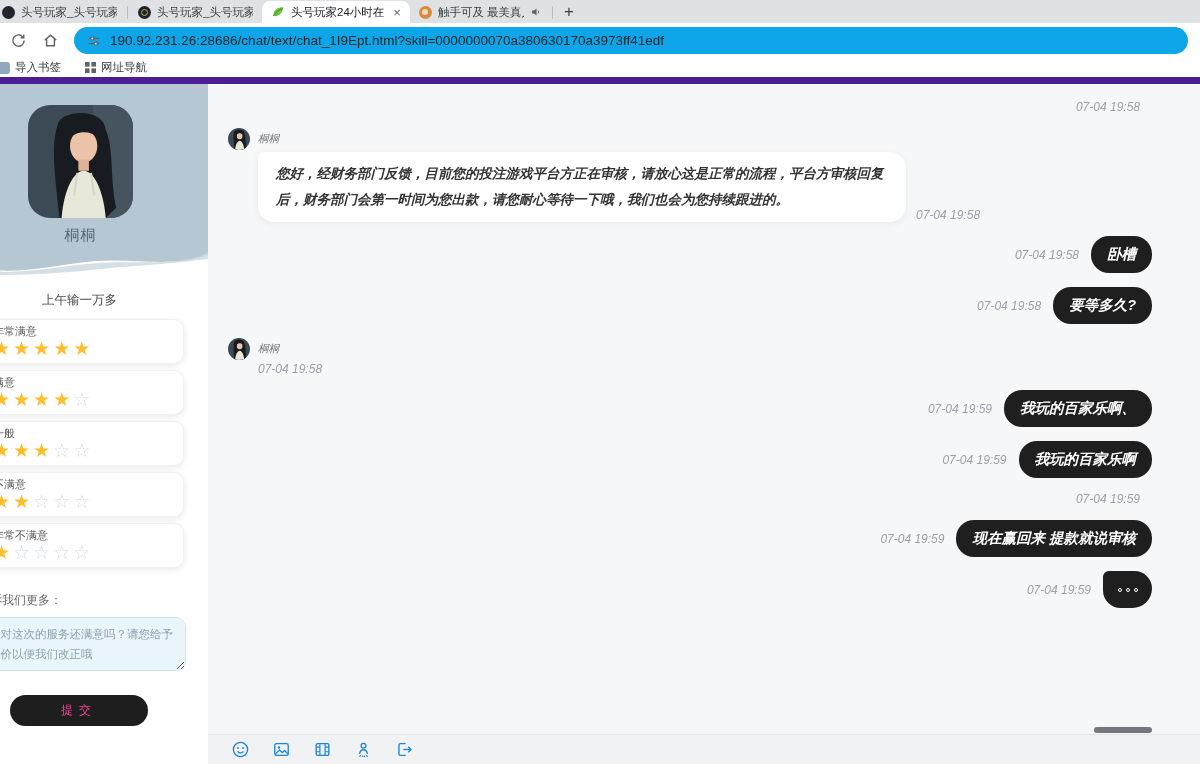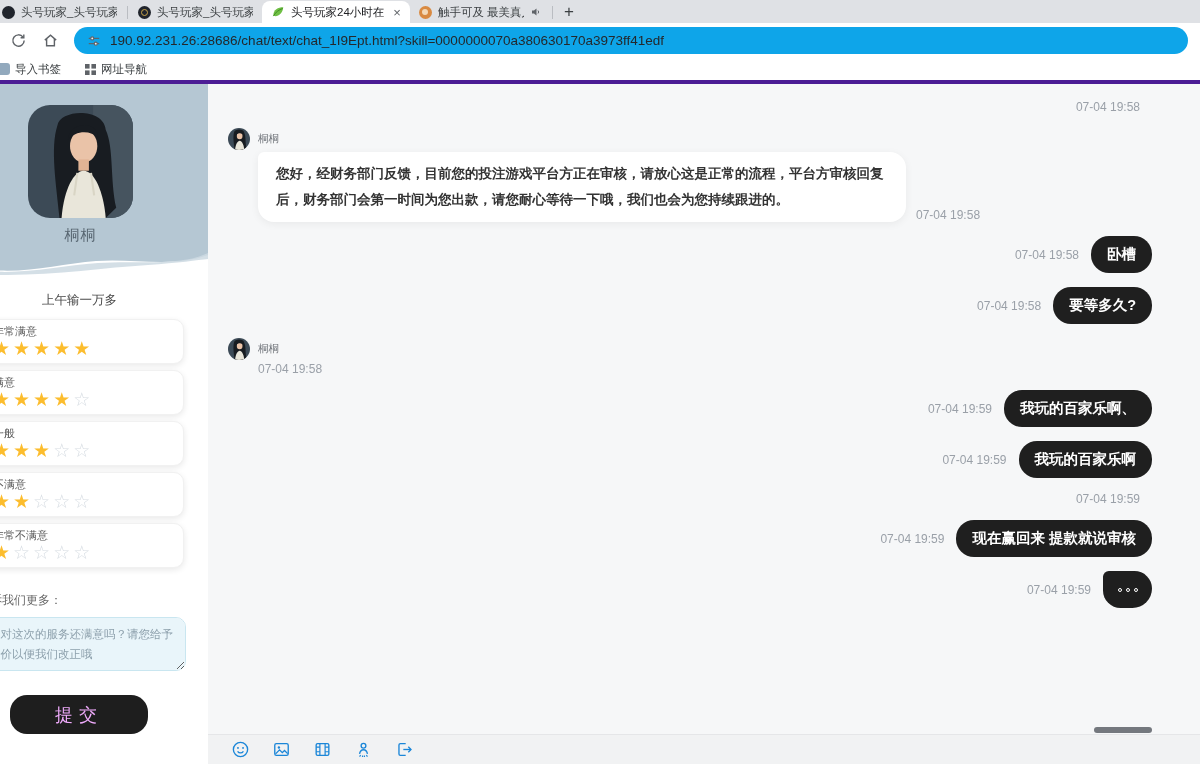--- a/index.html
+++ b/index.html
@@ -27,21 +27,21 @@
   .tab-close { font-size:13px; color:#5f6368; margin-left:3px; line-height:1; }
   .newtab { font-size:17px; color:#3c4043; margin:0 0 3px 10px; line-height:1; }
   .audio-ic { width:12px; height:12px; flex:none; }
 
   .urlbar { height:35px; background:#fff; display:flex; align-items:center; gap:15px; padding:0 12px 0 10px; }
   .nav-ic { width:17px; height:17px; flex:none; }
   .url-pill { flex:1; height:27px; background:#0ea5e9; border-radius:14px; display:flex; align-items:center;
               gap:9px; padding:0 13px; font-size:13.5px; color:#24282c; }
   .tune-ic { width:14px; height:14px; flex:none; }
 
-  .bookmarks { height:26px; background:#fff; border-bottom:4px solid #4c1d95; display:flex; align-items:center;
+  .bookmarks { height:26px; background:#fff; border-bottom:7px solid #4c1d95; display:flex; align-items:center;
                gap:24px; padding-left:3px; font-size:11.5px; color:#3c4043; }
   .bm { display:flex; align-items:center; gap:5px; }
   .bm-ic1 { width:12px; height:12px; border-radius:3px; background:#92a9bd; margin-left:-5px; }
   .bm-ic2 { width:11px; height:11px; }
 
   
   .content { position:absolute; top:84px; left:0; right:0; bottom:0; display:flex; }
 
   
   .sidebar { width:208px; flex:none; background:#fff; overflow:hidden; position:relative; }
@@ -58,27 +58,27 @@
                box-shadow:0 2px 6px rgba(0,0,0,.09); padding:5px 0 4px 14px; cursor:pointer; }
   .rate-label { font-size:11px; color:#555; line-height:13px; }
   .stars { line-height:21px; letter-spacing:3px; font-size:19px; }
   .star.on { color:#fcbd2e; }
   .star.off { color:#d6dce2; }
   .more-label { margin:24px 0 8px 0; font-size:12px; color:#666; }
   .feedback { width:208px; height:54px; background:#e9f5fa; border:1px solid #c9e6f0; border-radius:10px;
               padding:7px 10px; font-size:11.5px; line-height:1.7; color:#333; resize:both;
               font-family:"Liberation Sans","DejaVu Sans",sans-serif; }
   .feedback::placeholder { color:#8da0ac; }
-  .submit-btn { margin:20px 0 0 32px; width:138px; height:39px; border:none; border-radius:17px;
-                background:#1e1e1e; color:#f0abfc; font-size:18px; letter-spacing:6px; cursor:pointer;
+  .submit-btn { margin:20px 0 0 32px; width:138px; height:31px; border:none; border-radius:17px;
+                background:#1e1e1e; color:#ec4899; font-size:12px; letter-spacing:6px; cursor:pointer;
                 display:flex; align-items:center; justify-content:center;
                 font-family:"Liberation Sans","DejaVu Sans",sans-serif; }
 
   
-  .chat { flex:1; background:#f6f7f8; position:relative; overflow:hidden; }
+  .chat { flex:1; background:#f6f7f8; position:relative; overflow:hidden;font-style:italic; }
   .messages { position:absolute; top:0; left:20px; right:48px; bottom:30px; padding-top:16px; overflow:hidden; }
 
   .row-user { display:flex; justify-content:flex-end; align-items:center; margin-bottom:14px; position:relative; }
   .msg-time { font-size:12px; color:#9aa0a8; margin-right:12px; white-space:nowrap; }
   .bubble-user { background:#1f1f1f; color:#fff; font-size:14.5px; font-weight:600; line-height:21px;
                  padding:8px 16px; border-radius:18px; max-width:520px; }
 
   .row-agent { margin-bottom:14px; }
   .agent-head { display:flex; align-items:center; gap:8px; height:22px; }
   .mini-avatar { width:22px; height:22px; border-radius:50%; overflow:hidden; flex:none; }

